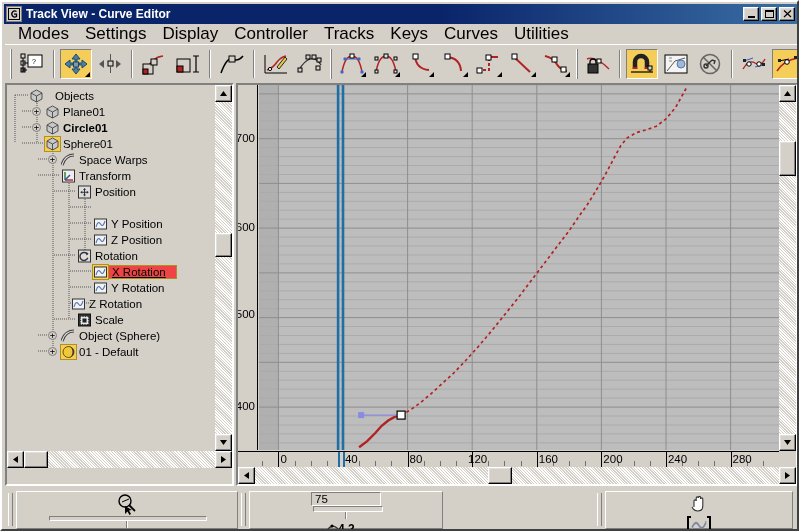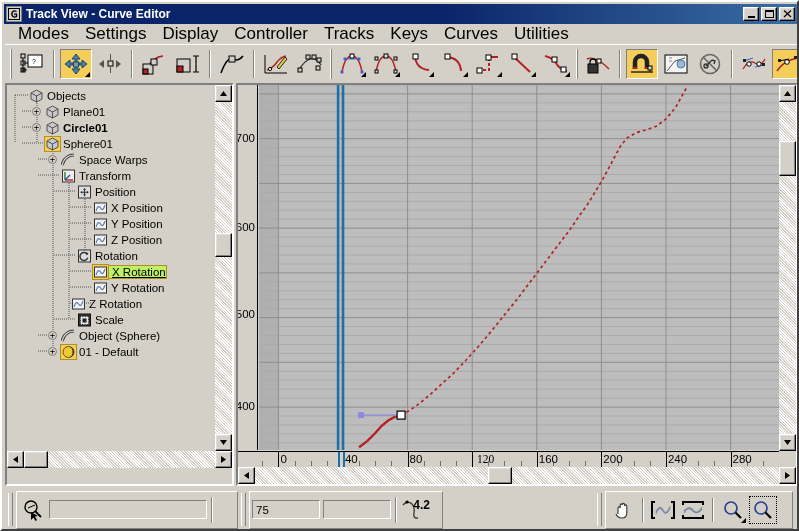--- a/index.html
+++ b/index.html
@@ -119,21 +119,21 @@
     background: #d4d0c8;
   }
   .trow {
     position: absolute; height: 16px;
     display: flex; align-items: center;
     white-space: nowrap;
   }
   .tlabel { font-size: 11.5px; color: #000; padding-left: 3px; }
   .tlabel.bold { font-weight: bold; }
   .tlabel.sel {
-    background: #bef264; text-decoration: underline; padding: 0 0 0 3px;
+    background: #ef4444; text-decoration: underline; padding: 0 10px 0 3px;
     border: 1px solid #b09020;
   }
   .ticon { width: 15px; height: 14px; flex: 0 0 auto; position: relative; }
   .ticon.hl { background: #f5ce5a; box-shadow: 0 0 0 1px #b09020; }
   .plus {
     width: 9px; height: 9px; background: #d4d0c8;
     border: 1px solid #808080; position: absolute;
     display: flex; align-items: center; justify-content: center;
     font-size: 9px; line-height: 7px; font-family: "DejaVu Sans Mono", monospace;
     color: #000;
@@ -199,20 +199,21 @@
   
   #statusbar {
     position: absolute; left: 3px; top: 488px; width: 792px; height: 39px;
     background: #d4d0c8;
     display: flex; align-items: center;
   }
   .spanel {
     height: 38px; display: flex; align-items: center;
     border: 1px solid; border-color: #fff #808080 #808080 #fff;
     padding: 0 2px;
+    flex-direction: column;
   }
   .sfield {
     height: 19px; background: #d4d0c8;
     border: 1px solid; border-color: #808080 #fff #fff #808080;
     display: flex; align-items: center; padding: 0 3px;
     font-size: 11.5px; color: #000;
   }
   .sbtn {
     width: 30px; height: 30px;
     display: flex; align-items: center; justify-content: center;
@@ -483,21 +484,21 @@
             <line x1="63" y1="218" x2="85" y2="218" stroke="#555" stroke-dasharray="1,1"></line>
             <line x1="47" y1="234" x2="69" y2="234" stroke="#555" stroke-dasharray="1,1"></line>
             <line x1="31" y1="250" x2="40" y2="250" stroke="#555" stroke-dasharray="1,1"></line>
             <line x1="31" y1="266" x2="40" y2="266" stroke="#555" stroke-dasharray="1,1"></line>
             <line x1="8" y1="10" x2="8" y2="58" stroke="#555" stroke-dasharray="1,1"></line>
             <line x1="30" y1="10" x2="30" y2="58" stroke="#555" stroke-dasharray="1,1"></line>
             <line x1="46" y1="58" x2="46" y2="266" stroke="#555" stroke-dasharray="1,1"></line>
             <line x1="62" y1="90" x2="62" y2="234" stroke="#555" stroke-dasharray="1,1"></line>
             <line x1="78" y1="106" x2="78" y2="170" stroke="#555" stroke-dasharray="1,1"></line>
           </svg>
-          <div class="trow" style="left: 0px; top: 3px; padding-left: 22px;">
+          <div class="trow" style="left: 0px; top: 3px; padding-left: 22px; gap: 8px;">
             <span class="ticon"><svg width="15" height="14" viewBox="0 0 15 14">
                 <path d="M7.5 1 L13 4 L13 10 L7.5 13 L2 10 L2 4 Z" fill="#c8c8c8" stroke="#444" stroke-width="0.9"></path>
                 <path d="M2 4 L7.5 7 L13 4 M7.5 7 L7.5 13" fill="none" stroke="#444" stroke-width="0.9"></path>
               </svg></span>
             <span class="tlabel">Objects</span>
           </div>
           <div class="plus" style="left: 25px; top: 22px; position: absolute; border-radius: 50%;">+</div>
           <div class="trow" style="left: 0px; top: 19px; padding-left: 38px;">
             <span class="ticon"><svg width="15" height="14" viewBox="0 0 15 14">
                 <path d="M7.5 1 L13 4 L13 10 L7.5 13 L2 10 L2 4 Z" fill="#c8c8c8" stroke="#444" stroke-width="0.9"></path>
@@ -536,27 +537,20 @@
                 <path d="M1 12 Q4 2 13 2" fill="none" stroke="#e8e8e8" stroke-width="1.1"></path>
               </svg></span>
             <span class="tlabel">Space Warps</span>
           </div>
           <div class="trow" style="left: 0px; top: 99px; padding-left: 70px;">
             <span class="ticon"><svg width="15" height="14" viewBox="0 0 15 14">
                 <rect x="1.5" y="1" width="12" height="12" fill="#ddd" stroke="#333"></rect>
                 <path d="M7.5 3 L9 5 H8 V6.7 H9.8 V5.7 L11.8 7.2 L9.8 8.7 V7.7 H8 V9.4 H9 L7.5 11.4 L6 9.4 H7 V7.7 H5.2 V8.7 L3.2 7.2 L5.2 5.7 V6.7 H7 V5 H6 Z" fill="#333"></path>
               </svg></span>
             <span class="tlabel">Position</span>
-          </div>
-          <div class="trow" style="left: 0px; top: 115px; padding-left: 86px;">
-            <span class="ticon"><svg width="15" height="14" viewBox="0 0 15 14">
-                <rect x="1.5" y="2" width="12" height="10" fill="#f2f2f2" stroke="#333"></rect>
-                <path d="M3 10 Q5 3 7.5 7 Q10 11 12 4" fill="none" stroke="#5577b8" stroke-width="1.1"></path>
-              </svg></span>
-            <span class="tlabel">X Position</span>
           </div>
           <div class="trow" style="left: 0px; top: 131px; padding-left: 86px;">
             <span class="ticon"><svg width="15" height="14" viewBox="0 0 15 14">
                 <rect x="1.5" y="2" width="12" height="10" fill="#f2f2f2" stroke="#333"></rect>
                 <path d="M3 10 Q5 3 7.5 7 Q10 11 12 4" fill="none" stroke="#5577b8" stroke-width="1.1"></path>
               </svg></span>
             <span class="tlabel">Y Position</span>
           </div>
           <div class="trow" style="left: 0px; top: 147px; padding-left: 86px;">
             <span class="ticon"><svg width="15" height="14" viewBox="0 0 15 14">
@@ -750,21 +744,21 @@
           <div class="xtickmin" style="left: 492.553px;"></div>
           <div class="xtickmin" style="left: 508.702px;"></div>
           <div class="xtickmin" style="left: 524.851px;"></div>
           <div class="xtick" style="left: 40.3789px;"></div>
           <div class="xlabel" style="left: 42.3789px;">0</div>
           <div class="xtick" style="left: 104.975px;"></div>
           <div class="xlabel" style="left: 106.975px;">40</div>
           <div class="xtick" style="left: 169.571px;"></div>
           <div class="xlabel" style="left: 171.571px;">80</div>
           <div class="xtick" style="left: 234.168px;"></div>
-          <div class="xlabel" style="left: 239px; font-family: Liberation Serif, serif;">120</div>
+          <div class="xlabel" style="left: 230px;">120</div>
           <div class="xtick" style="left: 298.764px;"></div>
           <div class="xlabel" style="left: 300.764px;">160</div>
           <div class="xtick" style="left: 363.36px;"></div>
           <div class="xlabel" style="left: 365.36px;">200</div>
           <div class="xtick" style="left: 427.957px;"></div>
           <div class="xlabel" style="left: 429.957px;">240</div>
           <div class="xtick" style="left: 492.553px;"></div>
           <div class="xlabel" style="left: 494.553px;">280</div>
           <div style="position: absolute; top: 0px; width: 2px; height: 15px; background: rgb(29, 111, 165); left: 100.13px;"></div>
           <div style="position: absolute; top: 0px; width: 2px; height: 15px; background: rgb(29, 111, 165); left: 104.975px;"></div>

